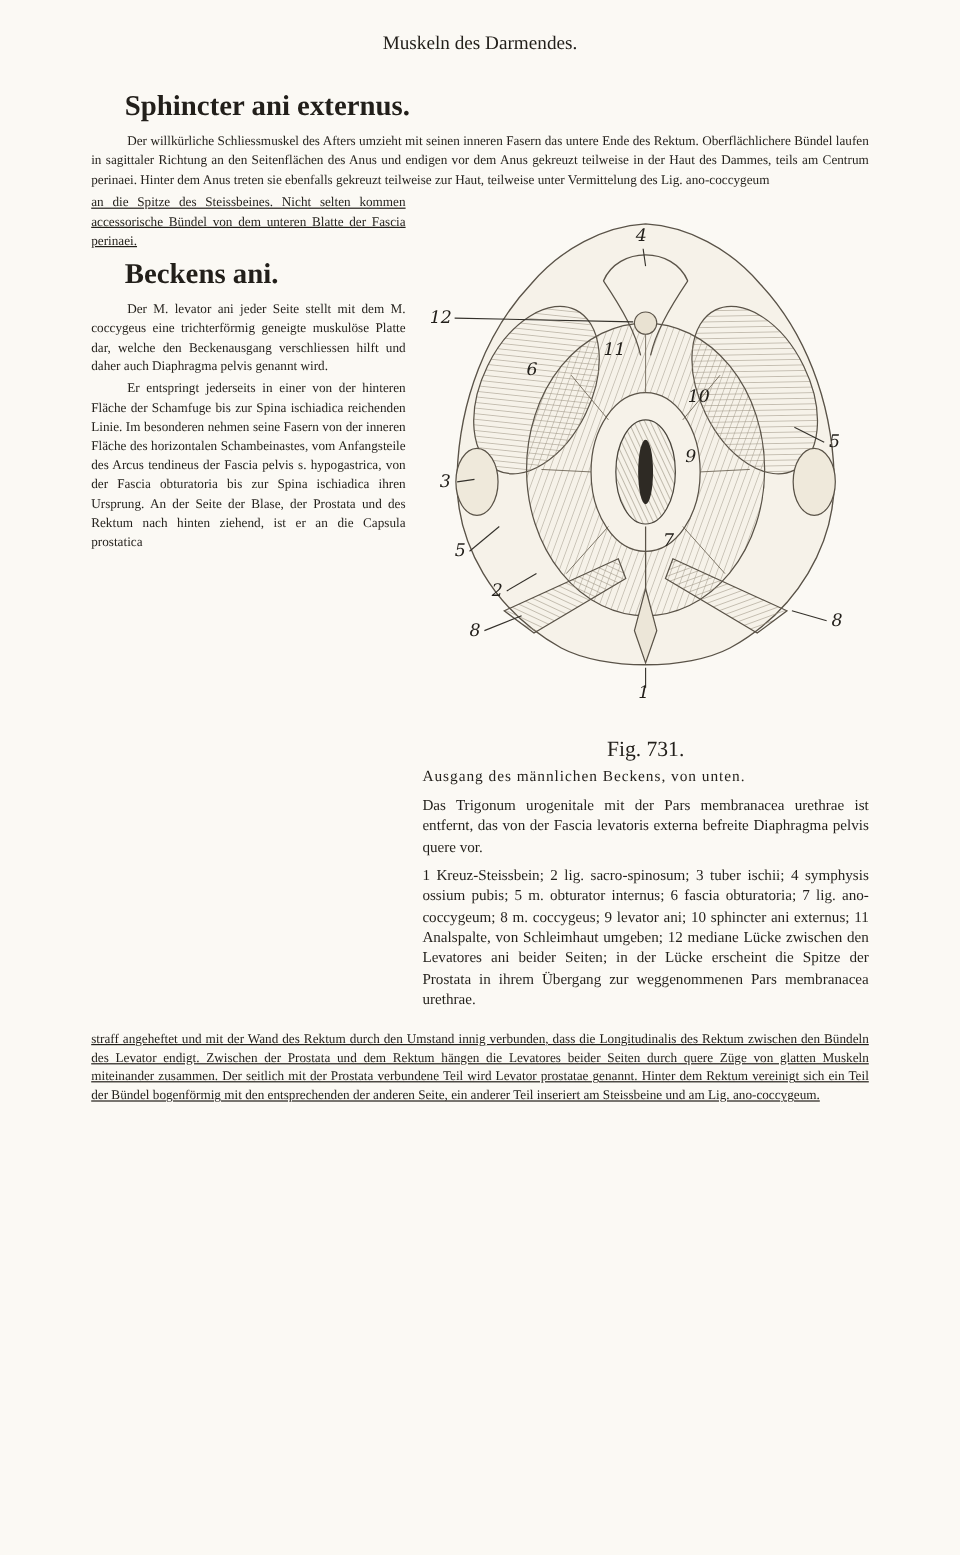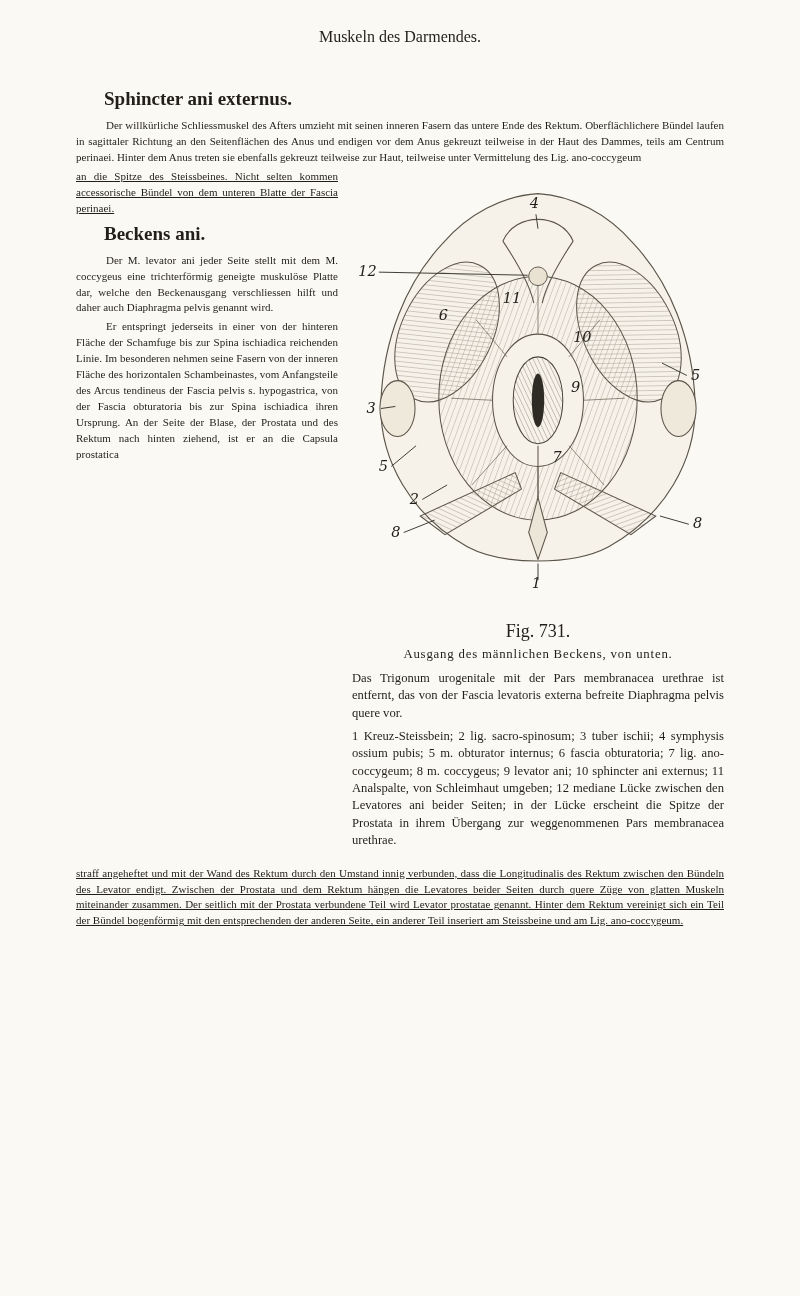--- a/index.html
+++ b/index.html
@@ -8,32 +8,32 @@
 
   .page {
     width:800px; height:1296px; margin:0 auto;
     background:var(--paper, #fbf9f4); color:var(--ink, #221f1a);
     padding:28px 76px 0 76px; overflow:hidden;
   }
 
   
   .pg-header {
     display:grid; grid-template-columns:1fr auto 1fr;
-    align-items:baseline; font-size:16px; margin-bottom:42px;
+    align-items:baseline; font-size:16px; margin-bottom:30px;
   }
   .pg-header .running-title { text-align:center; white-space:nowrap; }
   .pg-header .page-number { text-align:right; }
 
   
   .subheading {
     text-align:center; font-size:17.5px; font-weight:normal;
     letter-spacing:0.4px; margin-bottom:18px;
   }
   .para-heading {
-    font-size:19px; font-weight:bold; text-indent:28px; margin:6px 0 8px 0;
+    font-size:24px; font-weight:bold; text-indent:28px; margin:6px 0 8px 0;
   }
 
   
   .para {
     font-size:11px; line-height:1.45; text-align:justify;
     text-indent:30px; margin-bottom:3px;
     hyphens:auto; -webkit-hyphens:auto;
   }
   .para.noindent { text-indent:0;text-decoration:underline; }
 
@@ -41,21 +41,21 @@
   .wrap-region { margin-top:2px; }
   .figure { float:right; width:372px; margin:6px 0 0 14px; }
   .left-col { width:262px; }
 
   .figure-canvas { width:372px; }
   svg { display:block; }
 
   figcaption { margin-top:12px; }
   .fig-number { text-align:center; font-size:18px; margin-bottom:5px; }
   .fig-title {
-    text-align:center; font-size:12.8px; letter-spacing:0.8px; margin-bottom:8px;
+    font-size:12.8px; letter-spacing:0.8px; margin-bottom:8px;
   }
   .fig-para {
     font-size:12.6px; line-height:1.38; text-align:justify; margin-bottom:6px;
     hyphens:auto; -webkit-hyphens:auto;
   }
 
   .fig-label {
     font-family:"DejaVu Serif","Liberation Serif",serif;
     font-size:14px; font-style:italic; fill:#23201b;
   }

